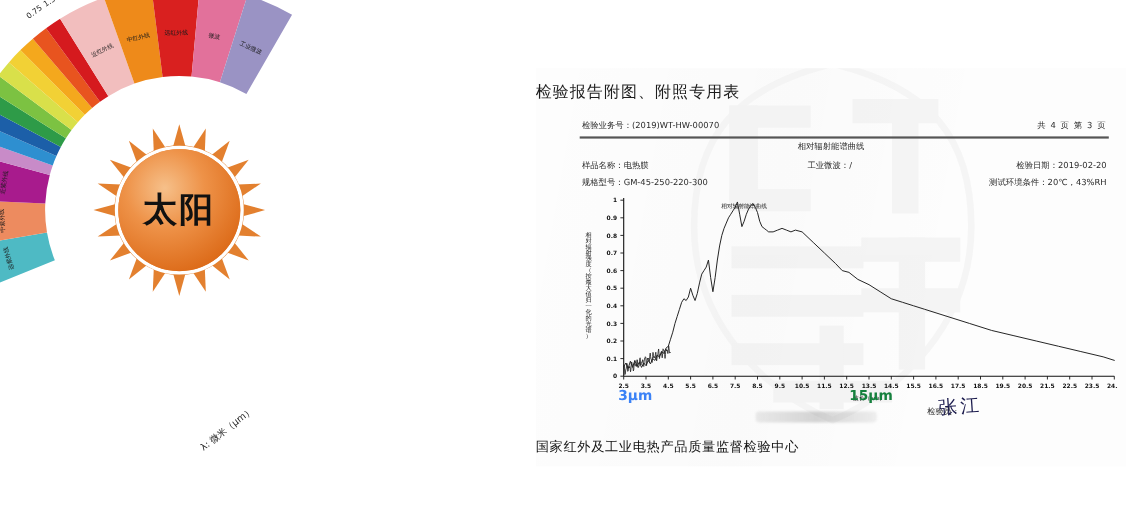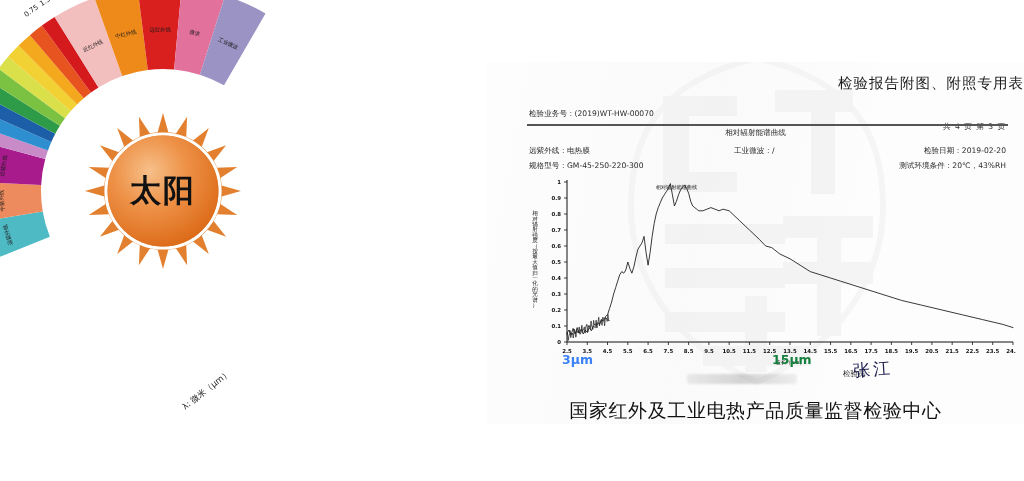--- a/index.html
+++ b/index.html
@@ -35,48 +35,48 @@
     content:"";position:absolute;left:0;top:0;right:0;bottom:0;
     background:
       linear-gradient(100deg,rgba(0,0,0,0) 0%,rgba(0,0,0,.012) 40%,rgba(0,0,0,0) 70%);
     pointer-events:none;
   }
   #watermark{
     position:absolute;left:120px;top:-6px;width:300px;height:330px;
     pointer-events:none;opacity:.5;
   }
   .rpt-title{
-    position:absolute;top:12px;left:0;width:537px;text-align:right;
+    position:absolute;top:12px;left:0;width:537px;text-align:left;
     font-size:14.5px;color:#1d1d1d;letter-spacing:1px;
   }
   .rpt-small{font-size:7.6px;color:#2a2a2a;white-space:nowrap;}
   #biz-no{position:absolute;left:42px;top:47px;text-align:right;}
-  #page-no{position:absolute;right:18px;top:47px;letter-spacing:1px;margin-top:13px;}
+  #page-no{position:absolute;right:18px;top:47px;letter-spacing:1px;}
   #hr1{position:absolute;left:40px;right:16px;top:62px;height:1.6px;background:#555;}
   #curve-caption{position:absolute;left:0;right:0;top:66px;text-align:center;}
   #sample-name{position:absolute;left:42px;top:84px;}
   #sample-model{position:absolute;left:42px;top:99px;}
   #sample-no{position:absolute;left:247px;top:84px;}
   #test-date{position:absolute;right:18px;top:84px;}
   #test-cond{position:absolute;right:18px;top:99px;}
 
   #plot{position:absolute;left:34px;top:114px;width:495px;height:200px;}
   .marker3{position:absolute;left:75px;top:290px;font-size:12.5px;color:#3b82f6;font-weight:bold;}
   .marker15{position:absolute;left:285px;top:290px;font-size:12.5px;color:#15803d;font-weight:bold;}
 
   #inspector-label{position:absolute;left:336px;top:307px;font-size:7.4px;color:#2a2a2a;margin-left:20px;}
   #signature{position:absolute;left:366px;top:296px;font-size:17px;color:#1b1b4d;
              font-family:"DejaVu Serif",serif;letter-spacing:3px;transform:rotate(-4deg);}
   #stamp-smudge{position:absolute;left:200px;top:312px;width:110px;height:10px;
     background:linear-gradient(90deg,rgba(120,120,120,.25),rgba(90,90,90,.45),rgba(120,120,120,.2));
     filter:blur(1.1px);border-radius:3px;opacity:.55;}
 
   #footer-center{
-    position:absolute;left:487px;top:398px;width:537px;text-align:center;
-    font-size:19px;color:#111;letter-spacing:.6px;
+    position:absolute;left:487px;top:398px;width:537px;
+    font-size:12px;color:#111;letter-spacing:.6px;
   }
 
   .axis-txt{font-size:5.6px;fill:#111;font-family:"DejaVu Sans",sans-serif;}
   .axis-tick{font-size:5.4px;fill:#111;font-weight:bold;font-family:"DejaVu Sans",sans-serif;}
   .axis-name{font-size:5.2px;fill:#111;font-family:"DejaVu Sans",sans-serif;}
 </style>
 </head>
 <body>
 
 <div class="stage">
@@ -179,21 +179,21 @@
         <rect x="138" y="240" width="22" height="76"></rect>
       </g>
     </svg>
 
     <div class="rpt-title">检验报告附图、附照专用表</div>
     <div class="rpt-small" id="biz-no">检验业务号：(2019)WT-HW-00070</div>
     <div class="rpt-small" id="page-no">共 4 页 第 3 页</div>
     <div id="hr1"></div>
     <div class="rpt-small" id="curve-caption">相对辐射能谱曲线</div>
 
-    <div class="rpt-small" id="sample-name">远紫外线：电热膜</div>
+    <div class="rpt-small" id="sample-name">样品名称：电热膜</div>
     <div class="rpt-small" id="sample-model">规格型号：GM-45-250-220-300</div>
     <div class="rpt-small" id="sample-no">工业微波：/</div>
     <div class="rpt-small" id="test-date">检验日期：2019-02-20</div>
     <div class="rpt-small" id="test-cond">测试环境条件：20℃，43%RH</div>
 
     <svg id="plot" viewBox="0 0 495 200">
         <line x1="46" y1="4" x2="46" y2="166" stroke="#111" stroke-width="1"></line>
         <line x1="46" y1="166" x2="492" y2="166" stroke="#111" stroke-width="1"></line>
         <line x1="43" y1="166" x2="46" y2="166" stroke="#111" stroke-width="0.8"></line>
         <text x="40" y="168" class="axis-tick" text-anchor="end">0</text>

